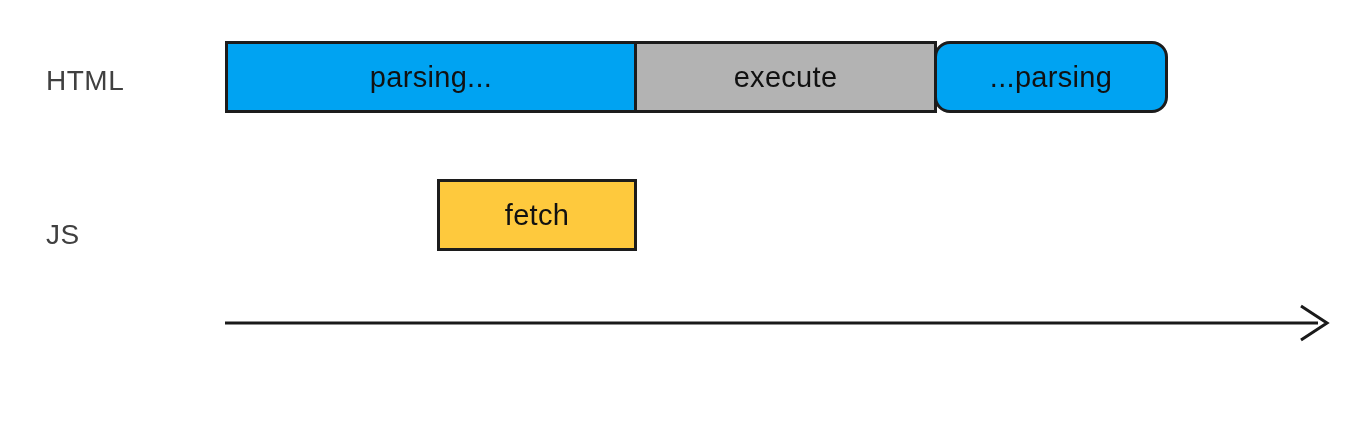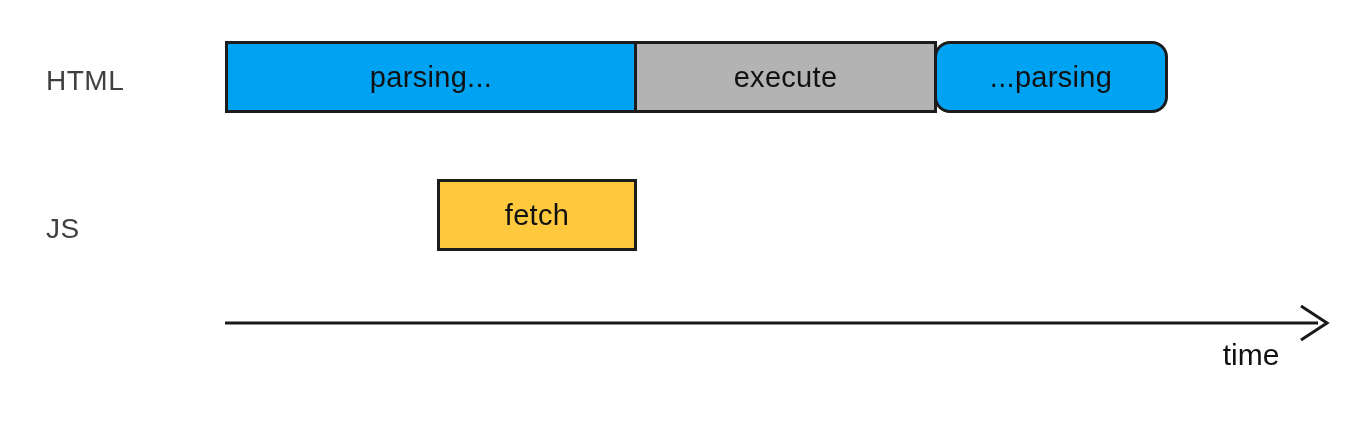--- a/index.html
+++ b/index.html
@@ -51,21 +51,21 @@
   
   .w-parsing1 { width: 412px; }
   .w-blocked  { width: 303px; }
   .w-parsing2 { width: 234px; border-radius: 16px; }
   .w-fetch    { width: 200px; }
   .w-execute  { width: 303px; }
 
   .bar-html { left: 225px; top: 45px; }
   .bar-js   { left: 437px; top: 183px; }
   .lbl-html { top: 45px; }
-  .lbl-js   { top: 193px; }
+  .lbl-js   { top: 199px; }
 
   .axis-svg {
     position: absolute;
     left: 0;
     top: 0;
     pointer-events: none;
   }
   .time-label {
     position: absolute;
     left: 1203px;
@@ -101,15 +101,14 @@
     <div class="seg w-fetch" style="background-color: rgb(254, 201, 61);">
       <span class="seg-label">fetch</span>
     </div>
   </div>
 
   <svg class="axis-svg" width="1360" height="428" viewBox="0 0 1360 428">
     <line x1="225" y1="323" x2="1318" y2="323" stroke="#1A1A1A" stroke-width="3" fill="none"></line>
     <polyline points="1301,306 1327,323 1301,340" stroke="#1A1A1A" stroke-width="3" fill="none"></polyline>
   </svg>
 
-  <div class="time-label">time</div>
 
 </div>
 
 </body></html>

